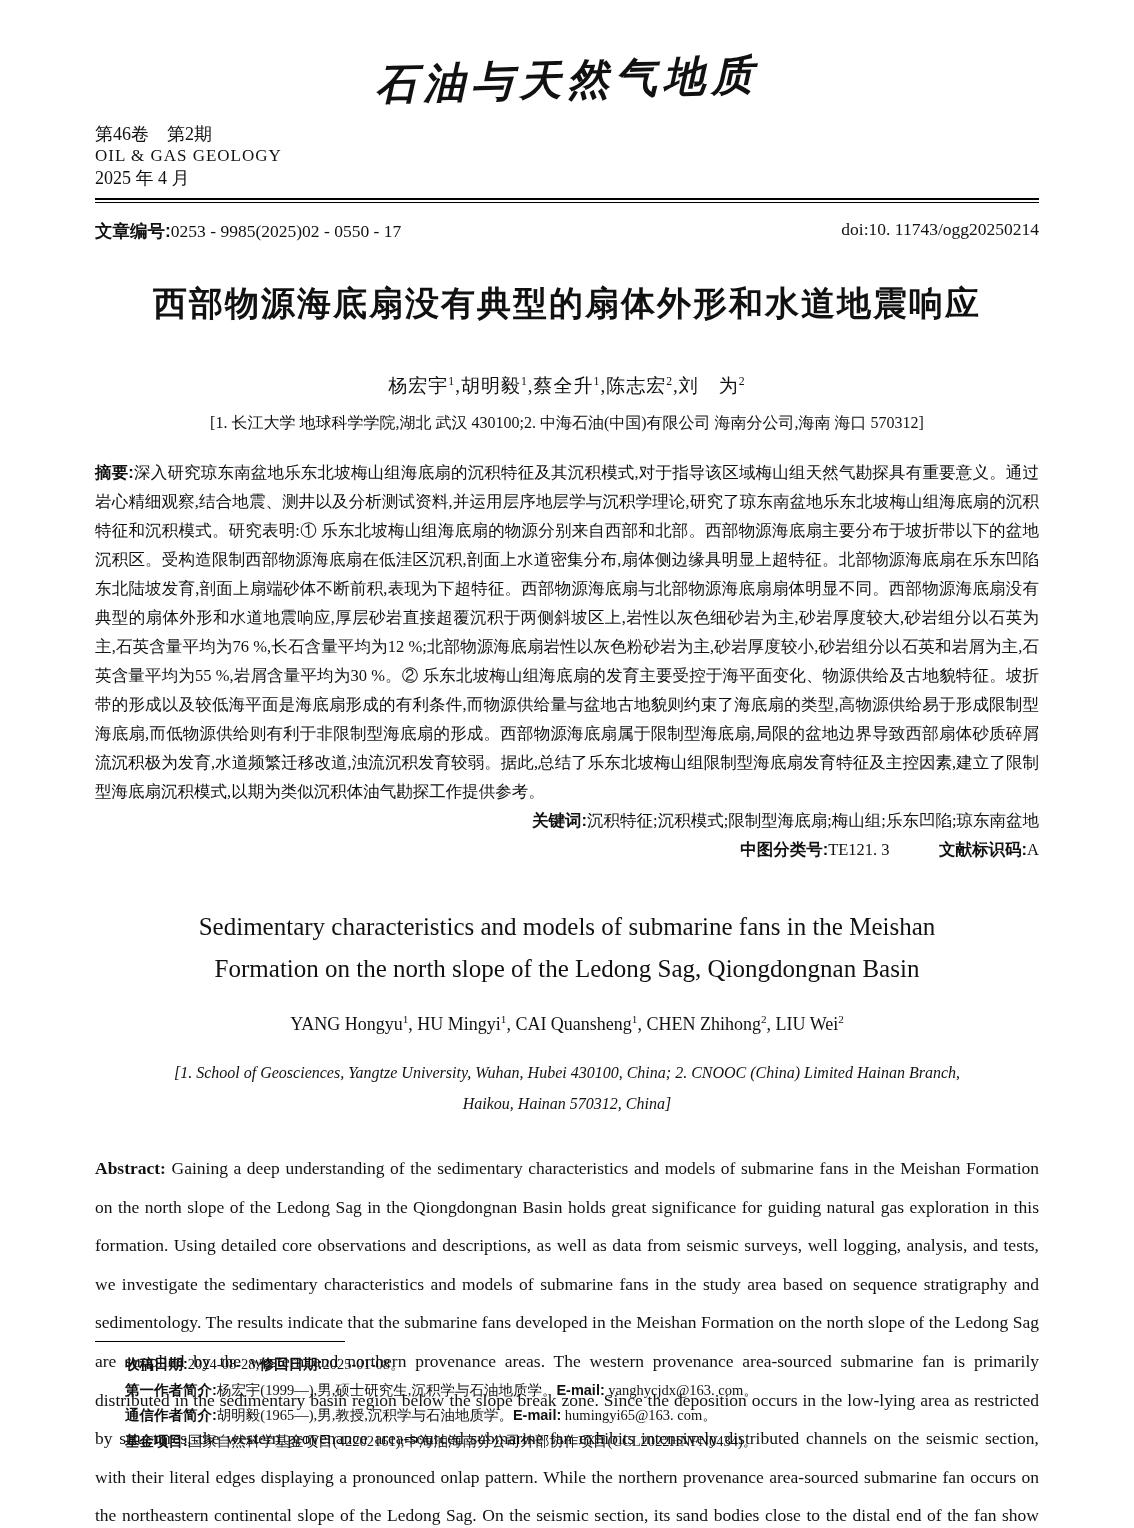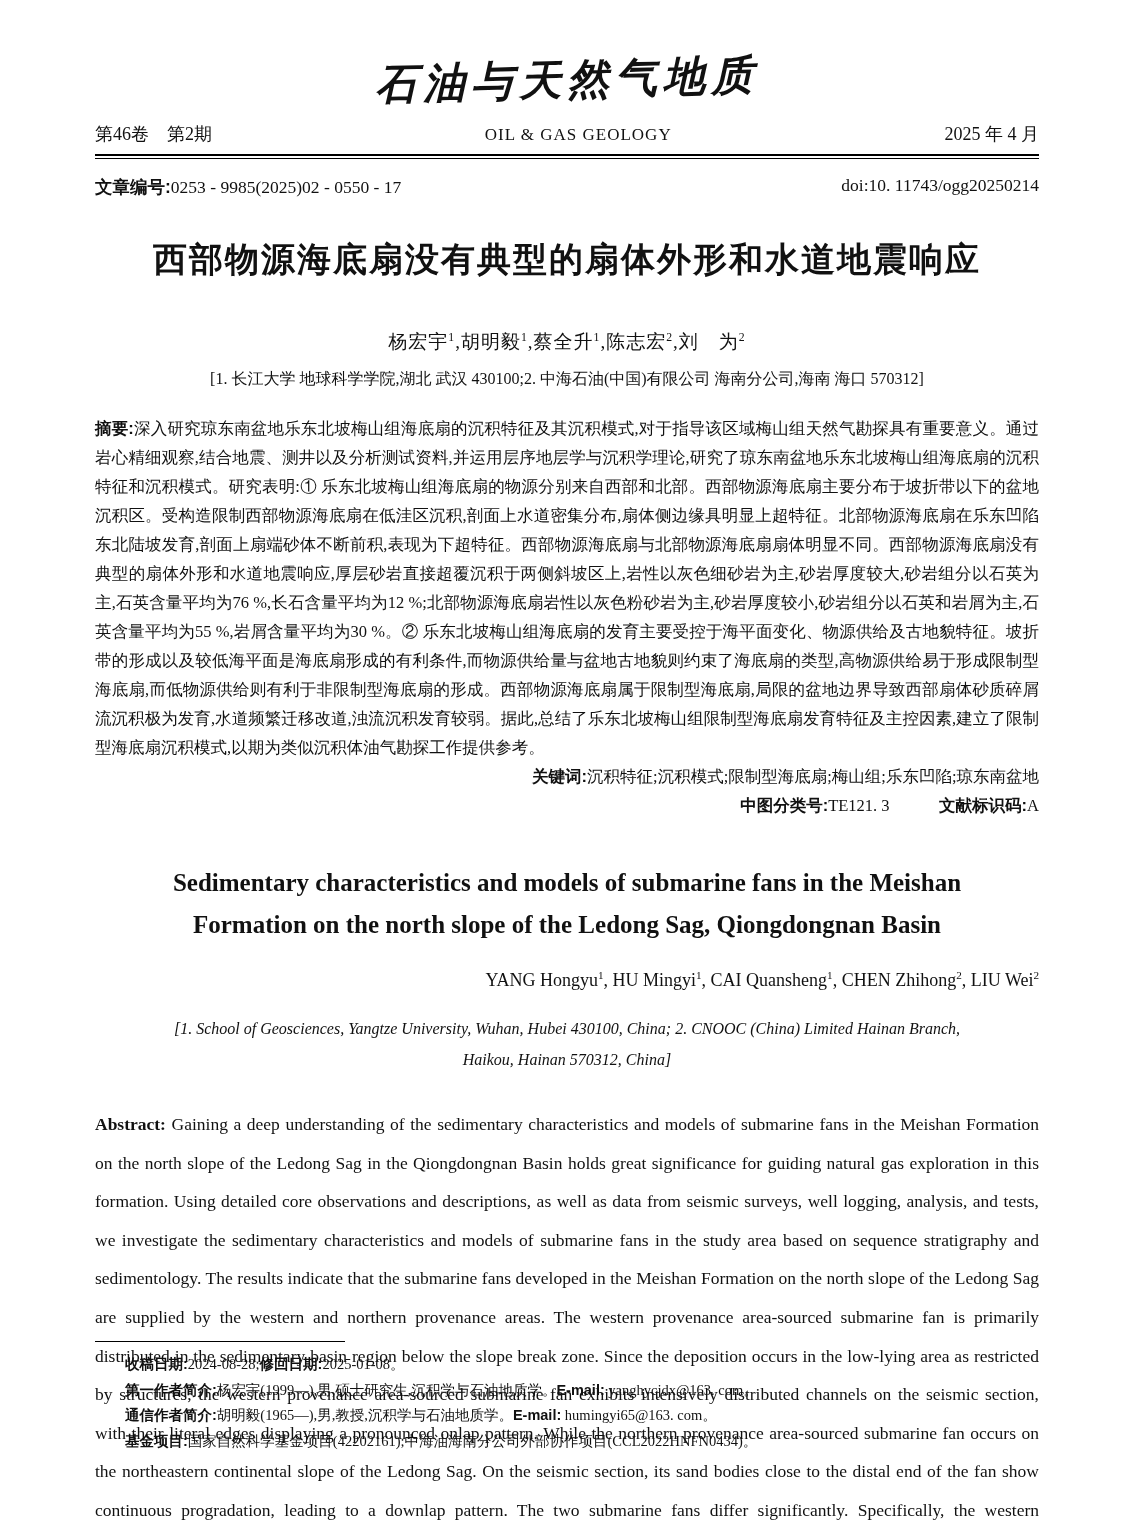--- a/index.html
+++ b/index.html
@@ -25,20 +25,21 @@
     letter-spacing:6px;
     transform:rotate(-1.5deg);
     font-family:"Liberation Serif", serif;
   }
   .journal-row {
     display:flex;
     justify-content:space-between;
     align-items:baseline;
     margin-top:14px;
     font-size:18px;
+    flex-direction:column;
   }
   .journal-row .jr-center { font-size:17px; letter-spacing:1px; }
   .header-rule {
     margin-top:8px;
     height:5px;
     border-top:2.5px solid #000;
     border-bottom:1px solid #000;
   }
   .meta-row {
     display:flex;
@@ -83,25 +84,25 @@
     font-family:"Liberation Sans", sans-serif;
     font-weight:bold;
   }
   sup { font-size:0.62em; vertical-align:super; line-height:0; }
 
   
   .en-title {
     text-align:center;
     margin-top:42px;
     font-size:25px;
-    font-weight:bold;
+    font-weight:normal;
     line-height:42px;
   }
   .en-authors {
-    text-align:right;
+    text-align:center;
     margin-top:24px;
     font-size:18px;
   }
   .en-affil {
     text-align:center;
     margin-top:22px;
     font-size:16px;
     font-style:italic;
     line-height:31px;
     padding:0 70px;

